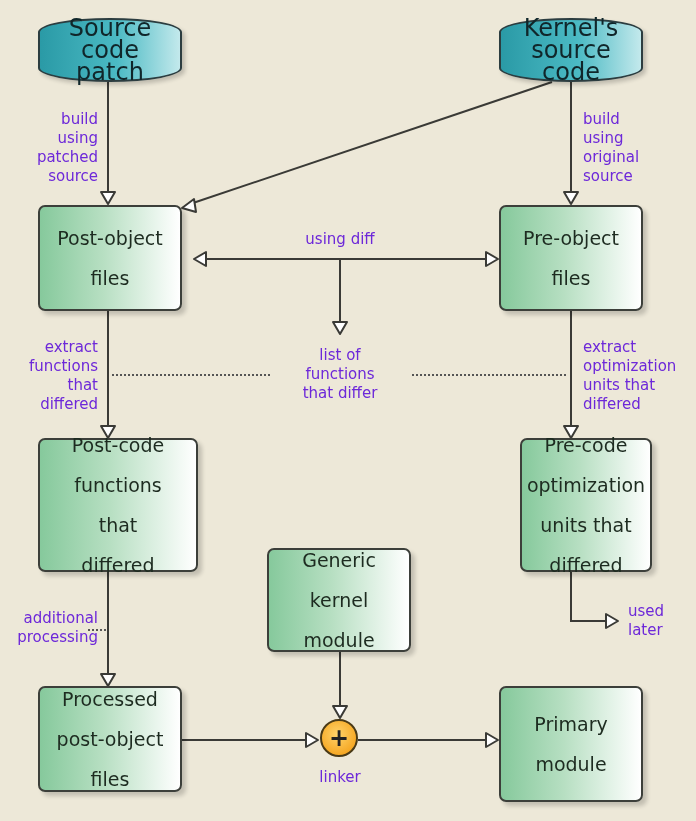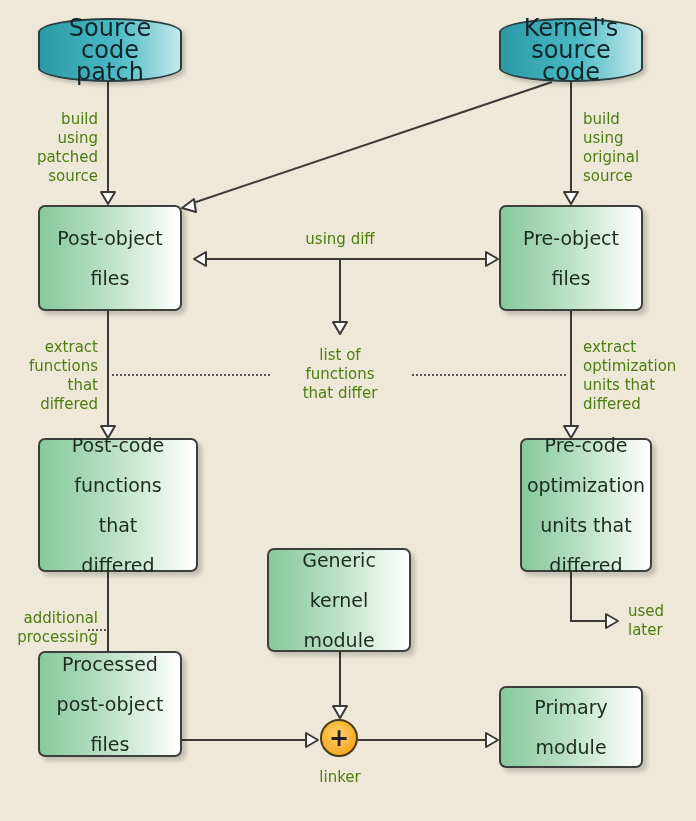--- a/index.html
+++ b/index.html
@@ -10,21 +10,21 @@
          background:linear-gradient(90deg,#86c99c 0%,#b7dfc2 45%,#ffffff 100%);
          box-shadow:4px 4px 4px rgba(0,0,0,0.18);
          display:flex; align-items:center; justify-content:center; text-align:center;
          font-size:19px; line-height:40px; color:#1d2b20; }
   .cyl { position:absolute; box-sizing:border-box; border:2px solid #2c3d40;
          border-radius:50% / 14px;
          background:linear-gradient(90deg,#2a9aa6 0%,#4bbac4 55%,#c3e9ec 100%);
          box-shadow:3px 3px 4px rgba(0,0,0,0.2);
          display:flex; align-items:center; justify-content:center; text-align:center;
          font-size:24px; line-height:22px; color:#10262a; }
-  .lbl { position:absolute; font-size:15px; line-height:19px; color:#4d7c0f; white-space:pre-line; }
+  .lbl { position:absolute; font-size:15px; line-height:19px; color:#6d28d9; white-space:pre-line; }
   .r { text-align:right; } .l { text-align:left; } .c { text-align:center; }
   .linker { position:absolute; left:320px; top:719px; width:38px; height:38px; box-sizing:border-box;
             border-radius:50%; border:2px solid #4a3a16;
             background:radial-gradient(circle at 45% 40%,#ffd36a 0%,#f6a926 70%,#e08d10 100%);
             display:flex; align-items:center; justify-content:center; font-size:24px; font-weight:bold; color:#222; }
 </style>
 </head>
 <body>
 
 <svg class="wires" width="696" height="821">
@@ -91,24 +91,24 @@
 differed</div>
 <div class="box" style="left:520px;top:438px;width:132px;height:134px;white-space:pre-line;">Pre-code
 optimization
 units that
 differed</div>
 
 <div class="box" style="left:267px;top:548px;width:144px;height:104px;white-space:pre-line;">Generic
 kernel
 module</div>
 
-<div class="box" style="left:38px;top:651px;width:144px;height:106px;white-space:pre-line;">Processed
+<div class="box" style="left:38px;top:686px;width:144px;height:106px;white-space:pre-line;">Processed
 post-object
 files</div>
-<div class="box" style="left:499px;top:686px;width:144px;height:82px;white-space:pre-line;">Primary
+<div class="box" style="left:499px;top:686px;width:144px;height:116px;white-space:pre-line;">Primary
 module</div>
 
 <div class="linker">
   <span>+</span>
 </div>
 
 <div class="lbl r" style="right:598px;top:110px;">build
 using
 patched
 source</div>

